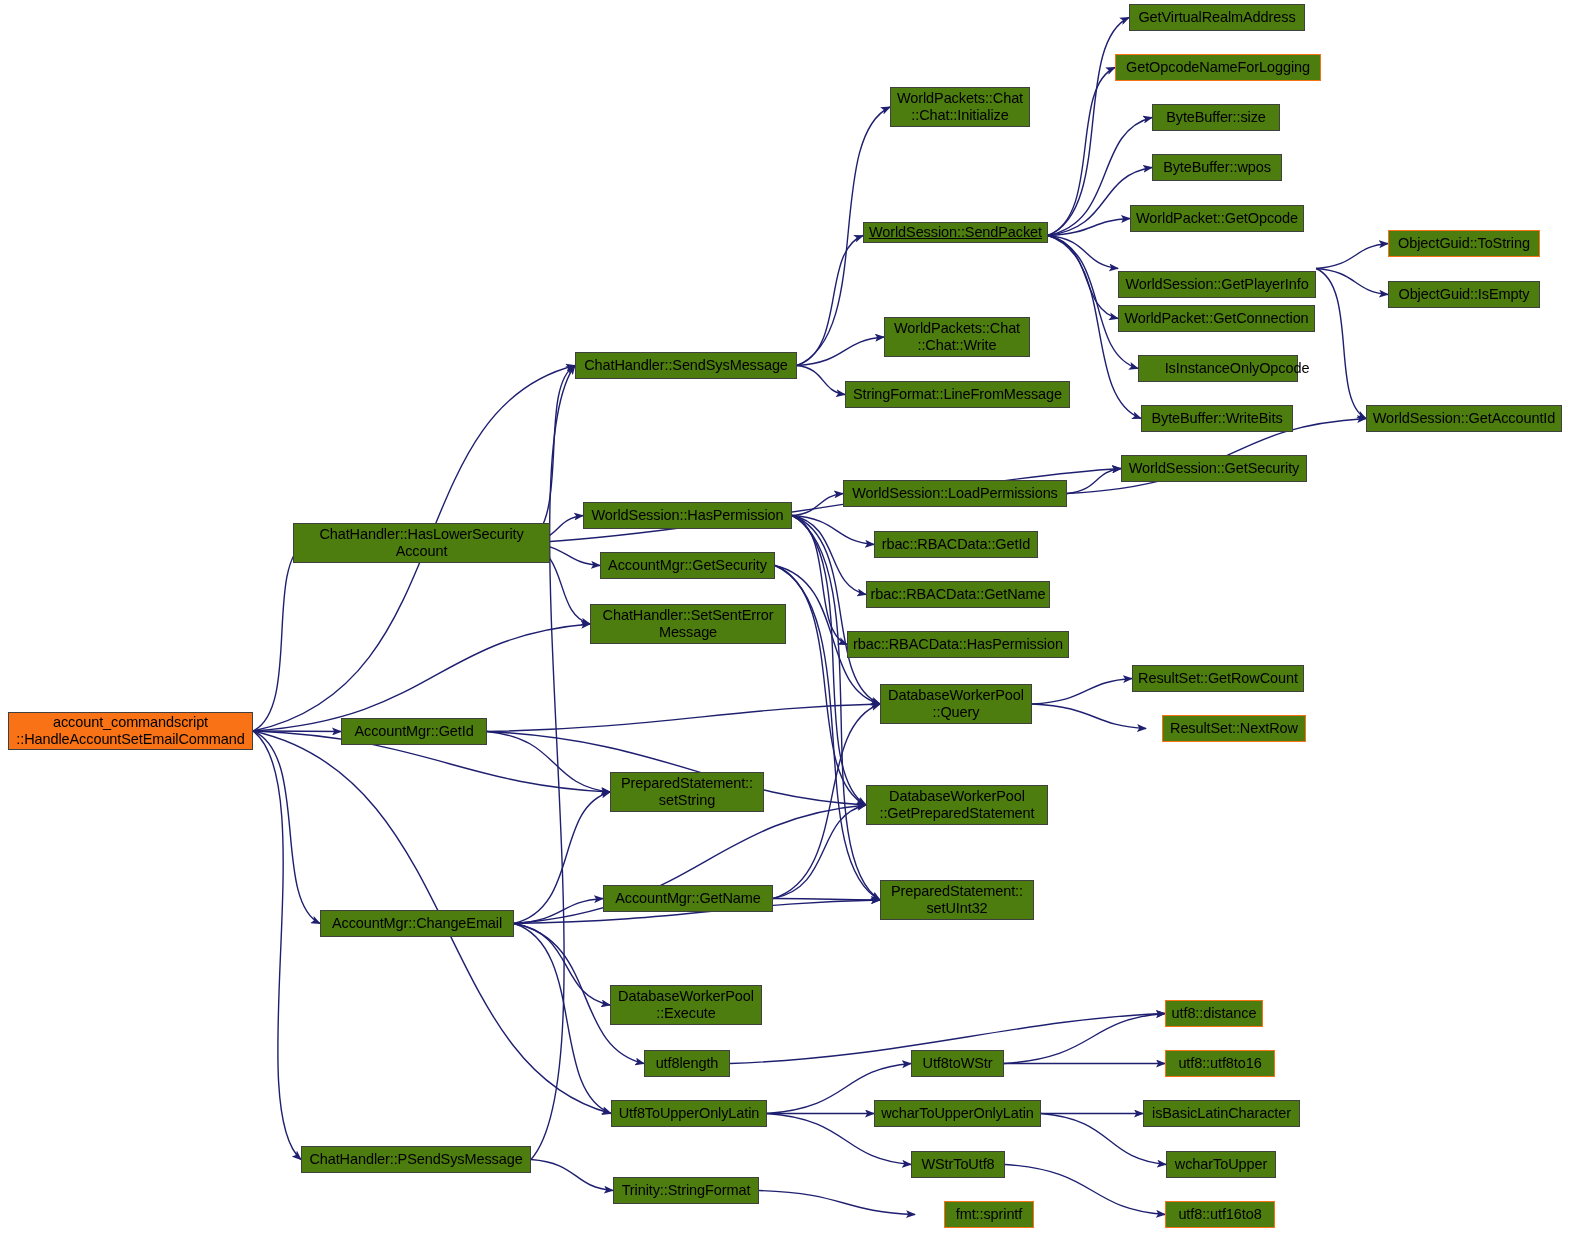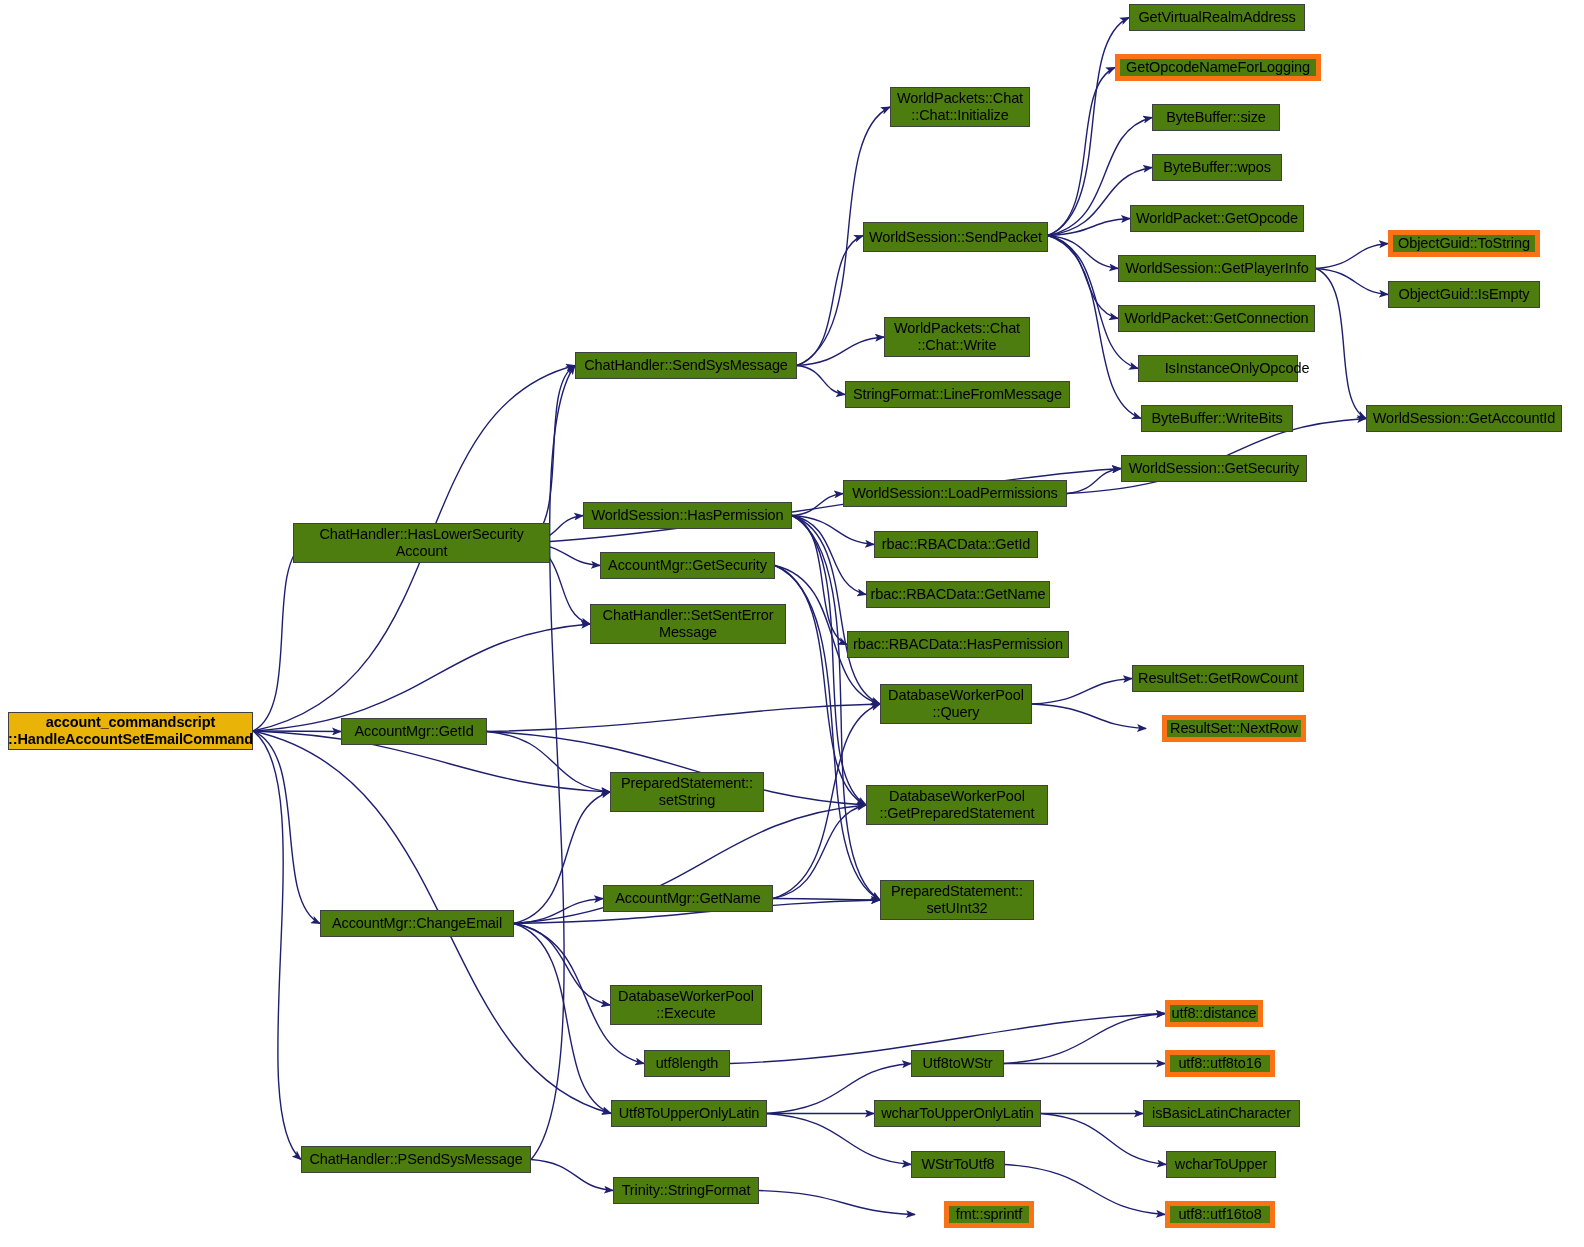--- a/index.html
+++ b/index.html
@@ -16,22 +16,22 @@
     text-align:center;
     background:#4d7c0f;
     border:1px solid #404040;
     color:#000000;
     font-size:14.5px;
     line-height:17px;
     letter-spacing:-0.1px;
     white-space:pre;
     z-index:5;
   }
-  .node.red{border:5px solid #f97316;}
-  .node.root{background:#eab308;border:1px solid #404040;font-weight:bold;}
+  .node.red{border:1px solid #f97316;}
+  .node.root{background:#f97316;border:1px solid #404040;}
 </style>
 </head>
 <body>
 
 <div id="graph">
   <svg id="edges" xmlns="http://www.w3.org/2000/svg">
     <defs>
       <marker id="arrow" markerWidth="10" markerHeight="8" refX="9" refY="4" orient="auto" markerUnits="userSpaceOnUse">
         <path d="M0,0 L10,4 L0,8 L2.2,4 z" fill="#1f1f70"></path>
       </marker>
@@ -114,27 +114,27 @@
 Account</div>
       <div class="node" style="left: 575px; top: 352px; width: 222px; height: 27px;">ChatHandler::SendSysMessage</div>
       <div class="node" style="left: 301px; top: 1146px; width: 230px; height: 27px;">ChatHandler::PSendSysMessage</div>
       <div class="node" style="left: 341px; top: 718px; width: 146px; height: 27px;">AccountMgr::GetId</div>
       <div class="node" style="left: 320px; top: 910px; width: 194px; height: 27px;">AccountMgr::ChangeEmail</div>
       <div class="node" style="left: 890px; top: 87px; width: 140px; height: 40px;">WorldPackets::Chat
 ::Chat::Initialize</div>
       <div class="node" style="left: 884px; top: 317px; width: 146px; height: 40px;">WorldPackets::Chat
 ::Chat::Write</div>
       <div class="node" style="left: 845px; top: 381px; width: 225px; height: 27px;">StringFormat::LineFromMessage</div>
-      <div class="node" style="left: 863px; top: 222px; width: 185px; height: 30px;">WorldSession::SendPacket</div>
+      <div class="node" style="left: 863px; top: 222px; width: 185px; height: 21px; text-decoration: underline;">WorldSession::SendPacket</div>
       <div class="node" style="left: 1129px; top: 4px; width: 176px; height: 27px;">GetVirtualRealmAddress</div>
       <div class="node red" style="left: 1115px; top: 54px; width: 206px; height: 27px;">GetOpcodeNameForLogging</div>
       <div class="node" style="left: 1152px; top: 104px; width: 128px; height: 27px;">ByteBuffer::size</div>
       <div class="node" style="left: 1152px; top: 154px; width: 130px; height: 27px;">ByteBuffer::wpos</div>
       <div class="node" style="left: 1130px; top: 205px; width: 174px; height: 27px;">WorldPacket::GetOpcode</div>
-      <div class="node" style="left: 1118px; top: 255px; width: 198px; height: 27px;">WorldSession::GetPlayerInfo</div>
+      <div class="node" style="left: 1118px; top: 271px; width: 198px; height: 27px;">WorldSession::GetPlayerInfo</div>
       <div class="node" style="left: 1118px; top: 305px; width: 197px; height: 27px;">WorldPacket::GetConnection</div>
       <div class="node" style="left: 1138px; top: 355px; width: 160px; height: 27px; padding-left: 38px;">IsInstanceOnlyOpcode</div>
       <div class="node" style="left: 1141px; top: 405px; width: 152px; height: 27px;">ByteBuffer::WriteBits</div>
       <div class="node red" style="left: 1388px; top: 230px; width: 152px; height: 27px;">ObjectGuid::ToString</div>
       <div class="node" style="left: 1388px; top: 281px; width: 152px; height: 27px;">ObjectGuid::IsEmpty</div>
       <div class="node" style="left: 1366px; top: 405px; width: 196px; height: 27px;">WorldSession::GetAccountId</div>
       <div class="node" style="left: 1121px; top: 455px; width: 186px; height: 27px;">WorldSession::GetSecurity</div>
       <div class="node" style="left: 843px; top: 480px; width: 224px; height: 27px;">WorldSession::LoadPermissions</div>
       <div class="node" style="left: 583px; top: 502px; width: 209px; height: 27px;">WorldSession::HasPermission</div>
       <div class="node" style="left: 600px; top: 552px; width: 175px; height: 27px;">AccountMgr::GetSecurity</div>

